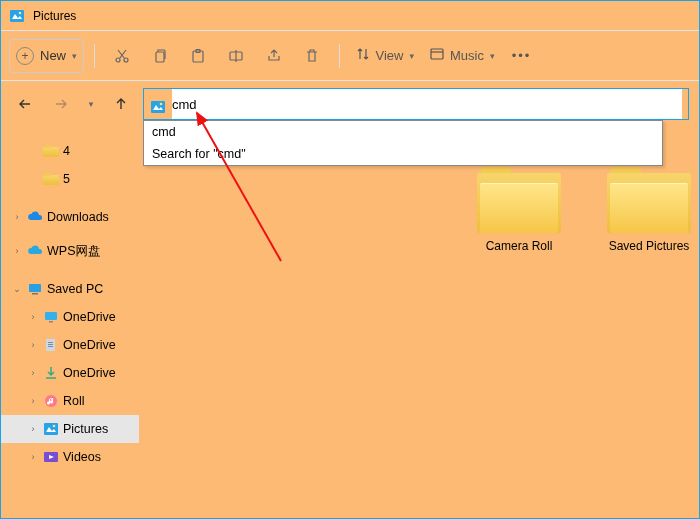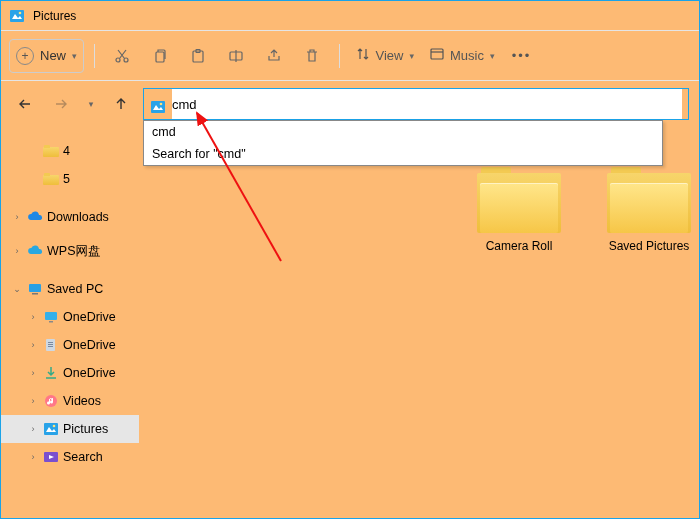--- a/index.html
+++ b/index.html
@@ -242,42 +242,42 @@
         <span>OneDrive</span>
       </div>
       <div class="sbitem indent1">
         <span class="twist">›</span>
         <span class="icon">
             <svg width="16" height="16" viewBox="0 0 16 16">
               <circle cx="8" cy="8" r="6" fill="#f78"></circle>
               <path d="M7 5v5a1.5 1.5 0 1 1-1-1.4V6l4-1v4a1.5 1.5 0 1 1-1-1.4" fill="#fff"></path>
             </svg>
           </span>
-        <span>Videos</span>
+        <span>Roll</span>
       </div>
       <div class="sbitem indent1 selected">
         <span class="twist">›</span>
         <span class="icon">
             <svg width="16" height="16" viewBox="0 0 16 16">
               <rect x="1" y="2" width="14" height="12" rx="1" fill="#29a3e8"></rect>
               <polygon points="3,11 6,6 9,10 11,8 13,11" fill="#fff"></polygon>
               <circle cx="11" cy="5" r="1.3" fill="#ffe27a"></circle>
             </svg>
           </span>
         <span>Pictures</span>
       </div>
       <div class="sbitem indent1">
         <span class="twist">›</span>
         <span class="icon">
             <svg width="16" height="16" viewBox="0 0 16 16">
               <rect x="1" y="3" width="14" height="10" rx="1" fill="#7a4fcf"></rect>
               <polygon points="6,6 11,8 6,10" fill="#fff"></polygon>
             </svg>
           </span>
-        <span>Search</span>
+        <span>Videos</span>
       </div>
 
     </div>
 
     <div class="main">
       <div class="folder-item">
         <div class="thumb">
           <div class="folder-tab"></div>
             <div class="folder-back"></div>
             <div class="folder-front"></div>

